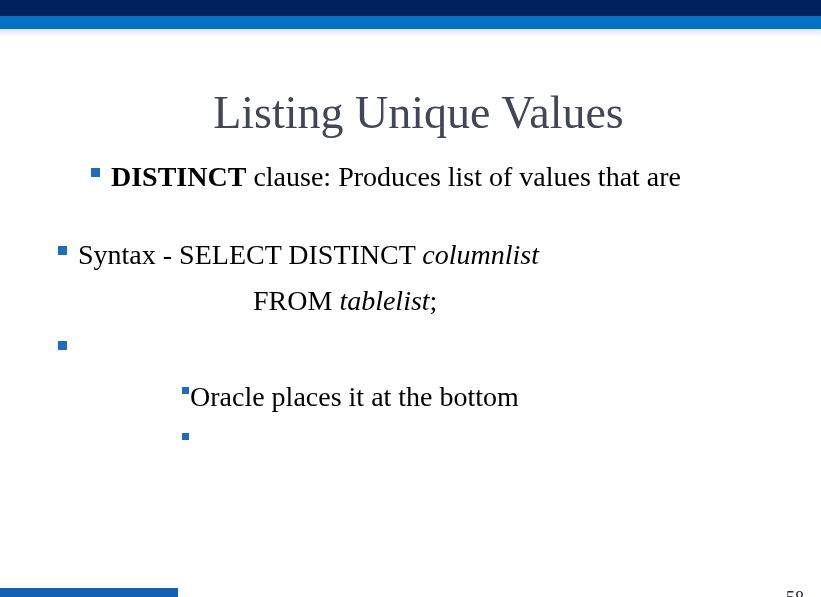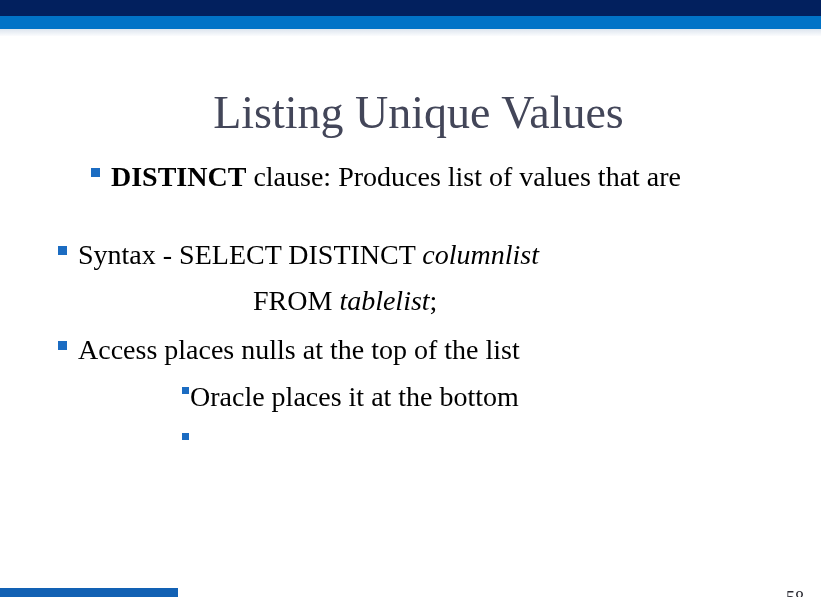--- a/index.html
+++ b/index.html
@@ -49,19 +49,19 @@
 <div class="bar-navy"></div>
 <div class="bar-blue"></div>
 <div class="bar-fade"></div>
 
 <h1 class="slide-title">Listing Unique Values</h1>
 
 <div id="bullet-area">
     <div class="row l1" style="top: 157px; margin-left: 33px;"><span class="sq-abs"></span><b>DISTINCT</b><span> clause: Produces list of values that are</span><br></div>
     <div class="row l1" style="top: 235px;"><span class="sq-abs"></span><span>Syntax - SELECT DISTINCT </span><i>columnlist</i></div>
     <div class="row cont" style="top: 281px;"><span>FROM </span><i>tablelist</i><span>;</span></div>
-    <div class="row l1" style="top: 330px;"><span class="sq-abs"></span><span>Access places nulls at the top of the list</span></div>
+    <div class="row l1" style="top: 330px;"><span class="sq-abs"></span></div>
     <div class="row l2" style="top: 377px;"><span class="sq-inline"></span><span>Oracle places it at the bottom</span></div>
     <div class="row l2" style="top: 423px;"><span class="sq-inline"></span><br></div>
   </div>
 
 <div class="footer-strip"></div>
 <div class="page-num">58</div>
 
 </body></html>

